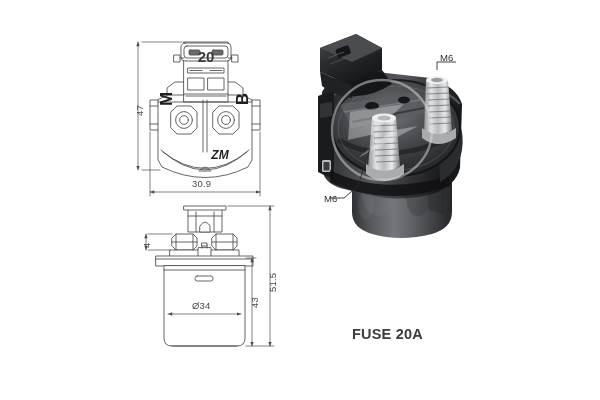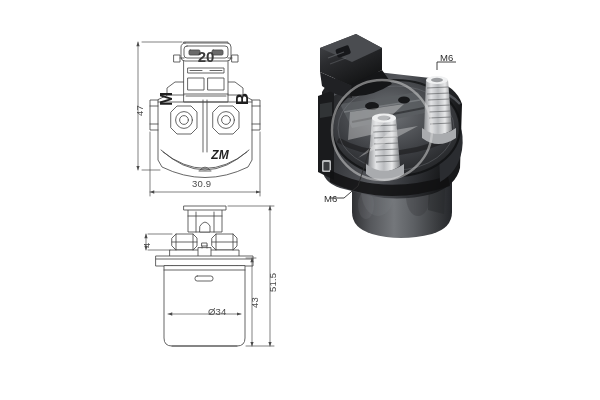--- a/index.html
+++ b/index.html
@@ -291,21 +291,21 @@
       </g>
     </g>
   </svg>
 
   <div class="dimtxt vert" style="left:134px;top:116px;">47</div>
 
   <div class="dimtxt" style="left:192px;top:178px;">30.9</div>
 
   <div class="dimtxt vert" style="left:141px;top:248px;">4</div>
 
-  <div class="dimtxt" style="left:208px;top:300px;margin-top:6px;">Ø34</div>
+  <div class="dimtxt" style="left:192px;top:300px;">Ø34</div>
 
   <div class="dimtxt vert" style="left:249px;top:308px;">43</div>
 
   <div class="dimtxt vert" style="left:267px;top:292px;">51.5</div>
 
   <svg class="layer" viewBox="0 0 600 400">
     <text class="txt-in-svg" x="206" y="62" font-size="15" font-weight="700" text-anchor="middle" fill="#3a3a3a">20</text>
     <text class="txt-in-svg" x="172" y="99" font-size="17" font-weight="700" text-anchor="middle" fill="#1f1f1f" transform="rotate(-90 172 99)">M</text>
     <text class="txt-in-svg" x="248" y="99" font-size="17" font-weight="700" text-anchor="middle" fill="#1f1f1f" transform="rotate(-90 248 99)">B</text>
     <text class="txt-in-svg" x="220" y="159" font-size="12" font-weight="700" text-anchor="middle" fill="#1f1f1f" font-style="italic">ZM</text>
@@ -315,14 +315,15 @@
     <g stroke="#2e2e2e" stroke-width="0.9" fill="none">
       <path d="M437 70 L437 62 L456 62"></path>
       <path d="M370 148 L358 186 L344 198 L330 198"></path>
     </g>
   </svg>
 
   <div class="lbl-m6" style="left:440px;top:52px;">M6</div>
 
   <div class="lbl-m6" style="left:324px;top:193px;">M6</div>
 
+  <div id="fuse-caption">FUSE 20A</div>
 
 </div>
 
 </body></html>

